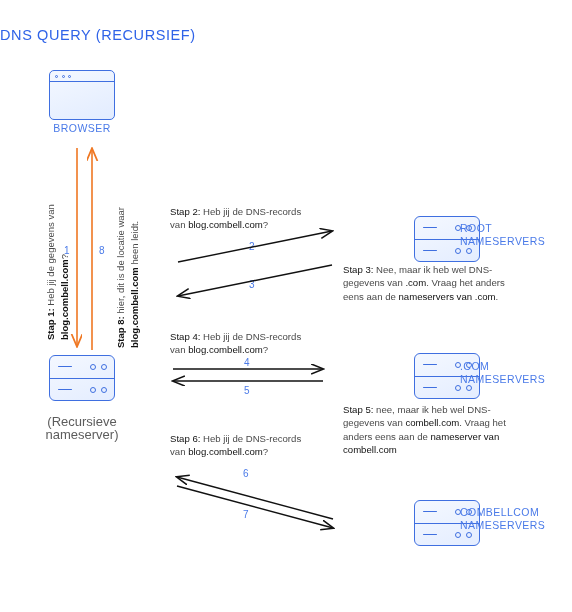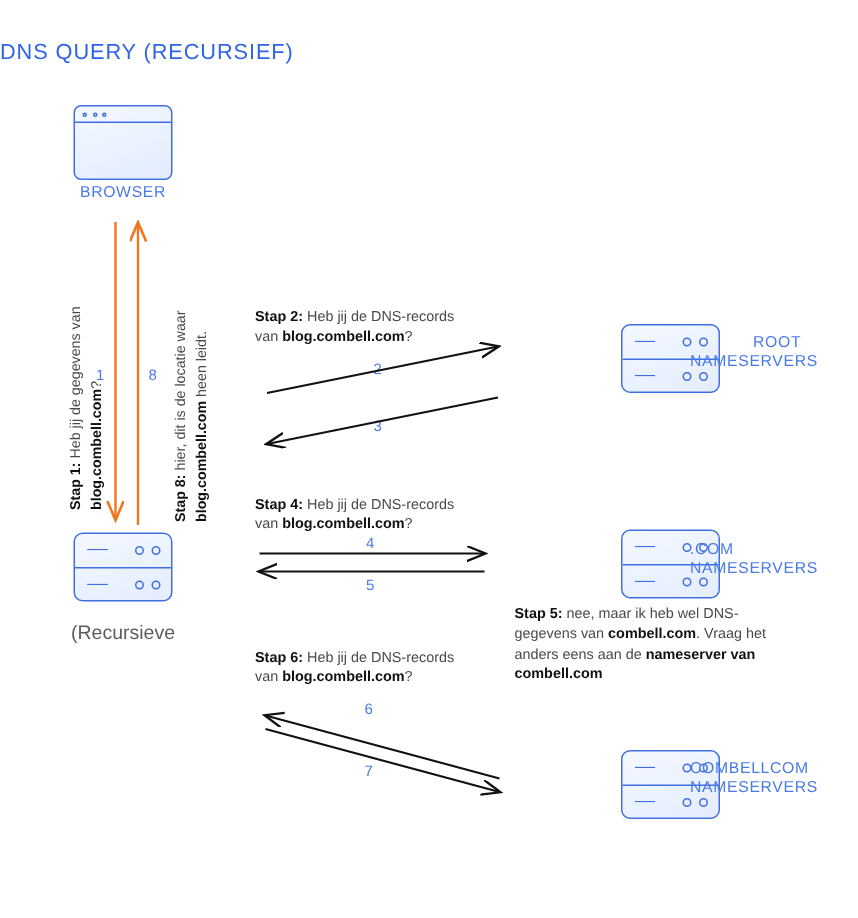--- a/index.html
+++ b/index.html
@@ -100,21 +100,21 @@
   .vcap b{color:#111;font-weight:bold;}
   .vcap .bb{color:#111;font-weight:bold;}
 
   
   .steptext{
     position:absolute;
     font-size:9.6px;
     line-height:13.4px;
     color:#4a4a4a;
   }
-  .steptext b{color:#111;font-weight:bold;}
+  .steptext b{color:#111;font-weight:normal;}
 
   
   .num{
     position:absolute;
     font-size:10px;
     color:#4a7ae8;
   }
 
   
   #arrows{position:absolute;left:0;top:0;width:572px;height:612px;}
@@ -137,31 +137,32 @@
   <div class="server-icon" style="left:49px;top:355px;">
     <div class="divider"></div>
     <div class="dash r1"></div>
     <div class="dash r2"></div>
     <div class="led a r1"></div>
     <div class="led b r1"></div>
     <div class="led a r2"></div>
     <div class="led b r2"></div>
   </div>
   <div class="node-sub" style="left:22px;top:415px;width:120px;">(Recursieve</div>
+  <div class="node-sub" style="left:22px;top:428px;width:120px;">nameserver)</div>
 
   <div class="server-icon" style="left:414px;top:216px;">
     <div class="divider"></div>
     <div class="dash r1"></div>
     <div class="dash r2"></div>
     <div class="led a r1"></div>
     <div class="led b r1"></div>
     <div class="led a r2"></div>
     <div class="led b r2"></div>
   </div>
-  <div class="node-label" style="left:460px;top:222px;margin-left:42px;">ROOT</div>
+  <div class="node-label" style="left:460px;top:222px;">ROOT</div>
   <div class="node-label" style="left:460px;top:235px;">NAMESERVERS</div>
 
   <div class="server-icon" style="left:414px;top:353px;">
     <div class="divider"></div>
     <div class="dash r1"></div>
     <div class="dash r2"></div>
     <div class="led a r1"></div>
     <div class="led b r1"></div>
     <div class="led a r2"></div>
     <div class="led b r2"></div>
@@ -193,20 +194,25 @@
   </div>
   <div class="vcap" style="left:128px;top:348px;">
     <span class="bb">blog.combell.com</span><span> heen leidt.</span>
   </div>
 
   <div class="steptext" style="left:170px;top:205px;width:160px;">
     <b>Stap 2:</b><span> Heb jij de DNS-records</span><br>
     <span>van </span><b>blog.combell.com</b><span>?</span>
   </div>
 
+  <div class="steptext" style="left:343px;top:263px;width:195px;">
+    <b>Stap 3:</b><span> Nee, maar ik heb wel DNS-</span><br>
+    <span>gegevens van </span><b>.com</b><span>. Vraag het anders</span><br>
+    <span>eens aan de </span><b>nameservers van .com</b><span>.</span>
+  </div>
 
   <div class="steptext" style="left:170px;top:330px;width:160px;">
     <b>Stap 4:</b><span> Heb jij de DNS-records</span><br>
     <span>van </span><b>blog.combell.com</b><span>?</span>
   </div>
 
   <div class="steptext" style="left:343px;top:403px;width:198px;">
     <b>Stap 5:</b><span> nee, maar ik heb wel DNS-</span><br>
     <span>gegevens van </span><b>combell.com</b><span>. Vraag het</span><br>
     <span>anders eens aan de </span><b>nameserver van</b><br>

